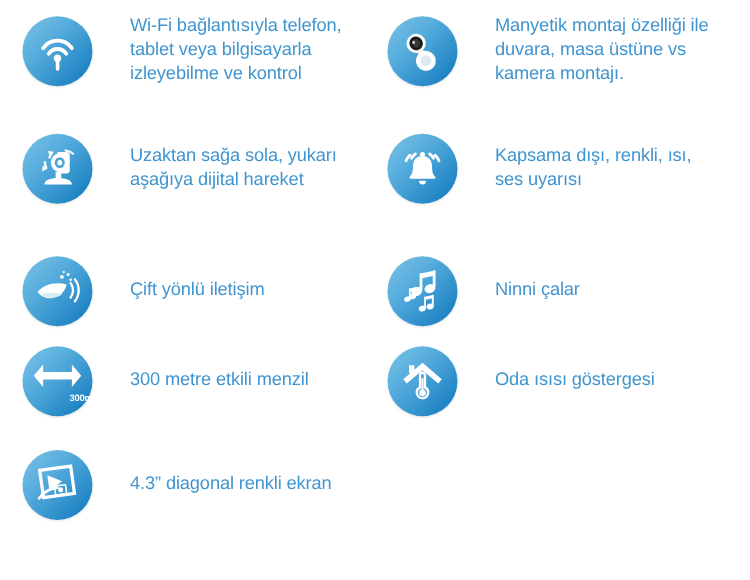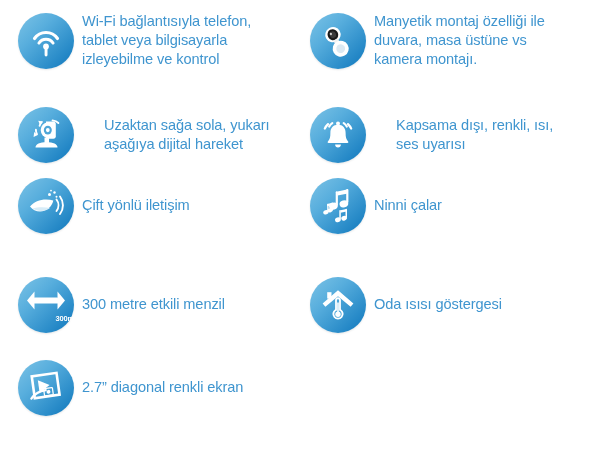--- a/index.html
+++ b/index.html
@@ -24,42 +24,42 @@
     display: flex;
     align-items: center;
     box-sizing: border-box;
   }
   
   .col-left  { left: 18px;  width: 282px; }
   .col-right { left: 310px; width: 285px; }
 
   
   .row-0 { top: 12px;  }
-  .row-1 { top: 107px; gap: 22px; }
-  .row-2 { top: 178px; }
+  .row-1 { top: 107px; }
+  .row-2 { top: 205px; }
   .row-3 { top: 277px; }
   .row-4 { top: 360px; }
 
   .feature-icon {
     flex: 0 0 auto;
     width: 56px;
     height: 56px;
     border-radius: 50%;
     background: linear-gradient(135deg, #7cc3e6 0%, #58aedd 35%, #2a8cc9 75%, #0f76bb 100%);
     position: relative;
     display: flex;
     align-items: center;
     justify-content: center;
     box-shadow: 0 1px 2px rgba(0,0,0,0.10);
   }
   .feature-icon svg {
     display: block;
   }
   .feature-label {
-    margin-left: 8px;
+    margin-left: 30px;
     color: #3f95cf;
     font-size: 14.6px;
     line-height: 19.2px;
     letter-spacing: -0.1px;
     white-space: pre-line;
   }
   .icon-badge-text {
     position: absolute;
     left: 0;
     right: 0;
@@ -240,17 +240,17 @@
           <path d="M7.5 5.5h25v22h-25z" fill="none" stroke="#ffffff" stroke-width="2.6"></path>
           <path d="M13 10.2l11 6.3-11 6.3z" fill="#ffffff"></path>
           <path d="M4 27.5c3.5-4 9-6.5 15.5-6.5" fill="none" stroke="#ffffff" stroke-width="2.2" stroke-linecap="round"></path>
           <g transform="translate(17.5,19.5) scale(0.52)">
             <rect x="0" y="0" width="17" height="14" rx="1.5" fill="none" stroke="#ffffff" stroke-width="2.4"></rect>
             <ellipse cx="8.5" cy="7" rx="3.8" ry="3.8" fill="#ffffff"></ellipse>
           </g>
         </g>
       </svg>
     </div>
-    <div class="feature-label">2.7” diagonal renkli ekran</div>
+    <div class="feature-label">4.3” diagonal renkli ekran</div>
   </div>
 
 
 </div>
 
 </body></html>

